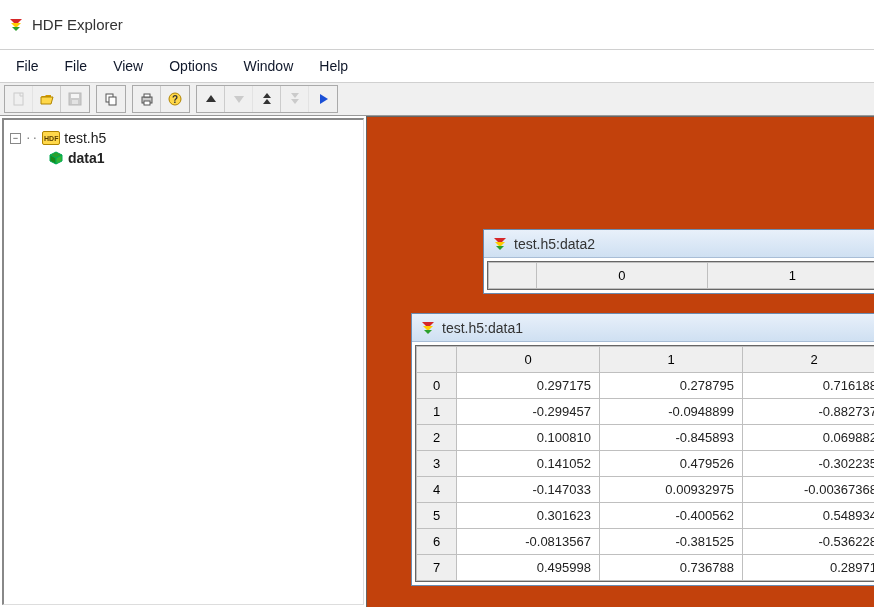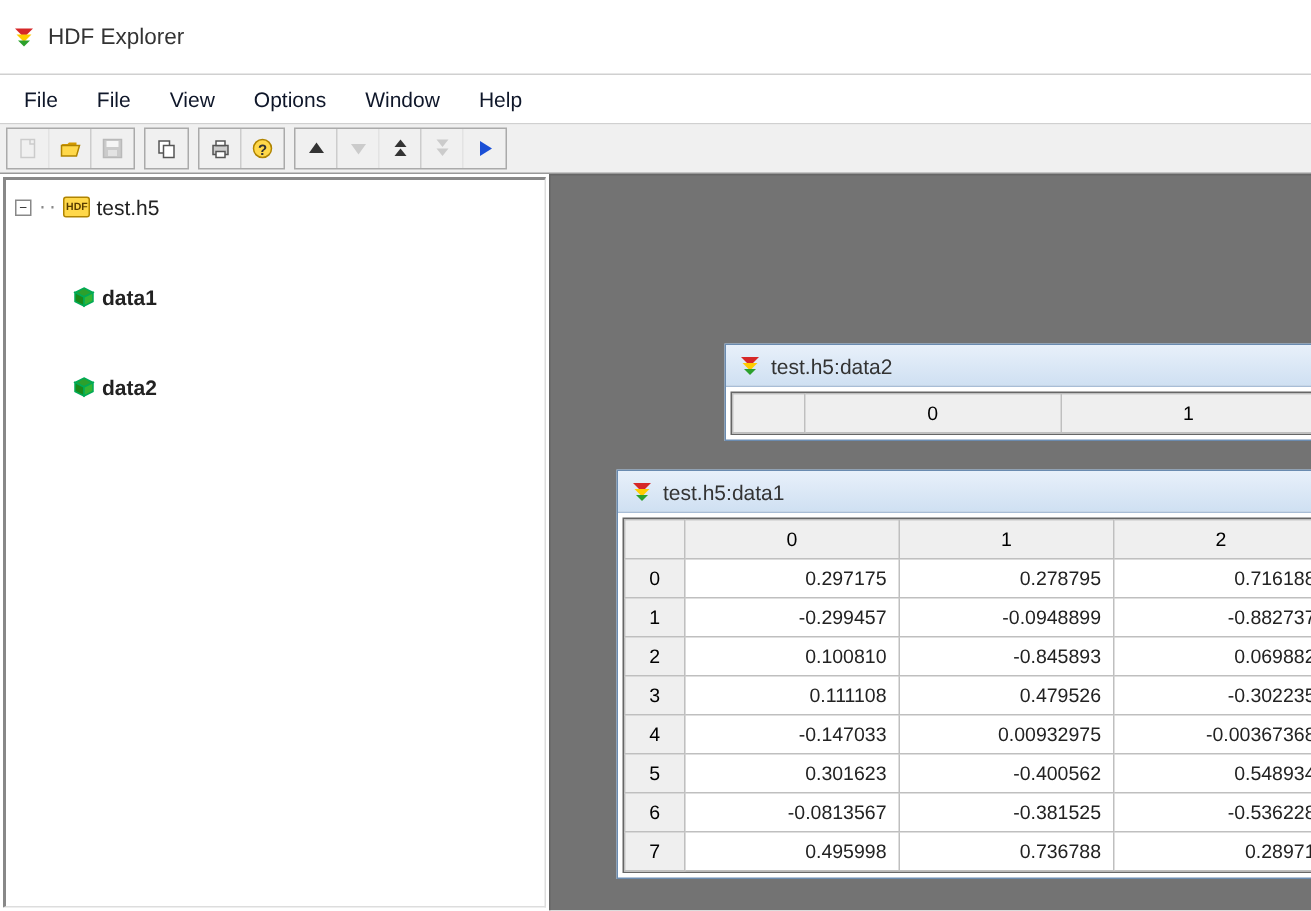--- a/index.html
+++ b/index.html
@@ -80,21 +80,21 @@
     padding: 8px 6px;
   }
   .tree-row {
     display: flex;
     align-items: center;
     gap: 4px;
     padding: 2px 0;
     font-size: 14px;
     color: #222;
   }
-  .tree-row.child { padding-left: 38px; font-weight: bold; margin-top: 40px; }
+  .tree-row.child { padding-left: 38px; font-weight: bold; }
   .tree-row .ds-label { }
   .expander {
     width: 11px; height: 11px;
     border: 1px solid #888;
     display: flex; align-items: center; justify-content: center;
     font-size: 9px; line-height: 1;
     color: #333;
     background: #fff;
   }
   .hdf-file-icon {
@@ -110,21 +110,21 @@
     width: 16px; height: 16px;
   }
   .tree-conn {
     color: #888;
     font-family: monospace;
     white-space: pre;
     font-size: 11px;
   }
   .mdi-area {
     flex: 1;
-    background: #737373;
+    background: #c2410c;
     position: relative;
     border-top: 1px solid #666;
     border-left: 1px solid #666;
   }
   .child-window {
     position: absolute;
     background: #fff;
     border: 1px solid #6a8bb0;
     display: flex;
     flex-direction: column;
@@ -282,28 +282,20 @@
       <div class="hdf-file-icon">HDF</div>
       <span>test.h5</span>
     </div>
     <div class="tree-row child">
       <svg class="cube-icon" viewBox="0 0 16 16">
           <polygon points="8,2 14,5 8,8 2,5" fill="#2ca02c" stroke="#0a5"></polygon>
           <polygon points="2,5 8,8 8,14 2,11" fill="#1a8a1a" stroke="#0a5"></polygon>
           <polygon points="14,5 8,8 8,14 14,11" fill="#34b534" stroke="#0a5"></polygon>
         </svg>
       <span class="ds-label">data1</span>
-    </div>
-    <div class="tree-row child">
-      <svg class="cube-icon" viewBox="0 0 16 16">
-          <polygon points="8,2 14,5 8,8 2,5" fill="#2ca02c" stroke="#0a5"></polygon>
-          <polygon points="2,5 8,8 8,14 2,11" fill="#1a8a1a" stroke="#0a5"></polygon>
-          <polygon points="14,5 8,8 8,14 14,11" fill="#34b534" stroke="#0a5"></polygon>
-        </svg>
-      <span class="ds-label">data2</span>
     </div>
   </div>
 
   <div class="mdi-area">
 
     <div class="child-window w2">
       <div class="child-titlebar">
         <svg class="hdf-logo" viewBox="0 0 16 16">
           <polygon points="2,2 14,2 8,8" fill="#d62728"></polygon>
           <polygon points="3,6 13,6 8,11" fill="#ffcc00"></polygon>
@@ -368,21 +360,21 @@
                 <td>-0.882737</td>
               </tr>
               <tr>
                 <th class="rowhead">2</th>
                 <td>0.100810</td>
                 <td>-0.845893</td>
                 <td>0.069882</td>
               </tr>
               <tr>
                 <th class="rowhead">3</th>
-                <td>0.111108</td>
+                <td>0.141052</td>
                 <td>0.479526</td>
                 <td>-0.302235</td>
               </tr>
               <tr>
                 <th class="rowhead">4</th>
                 <td>-0.147033</td>
                 <td>0.00932975</td>
                 <td>-0.00367368</td>
               </tr>
               <tr>

